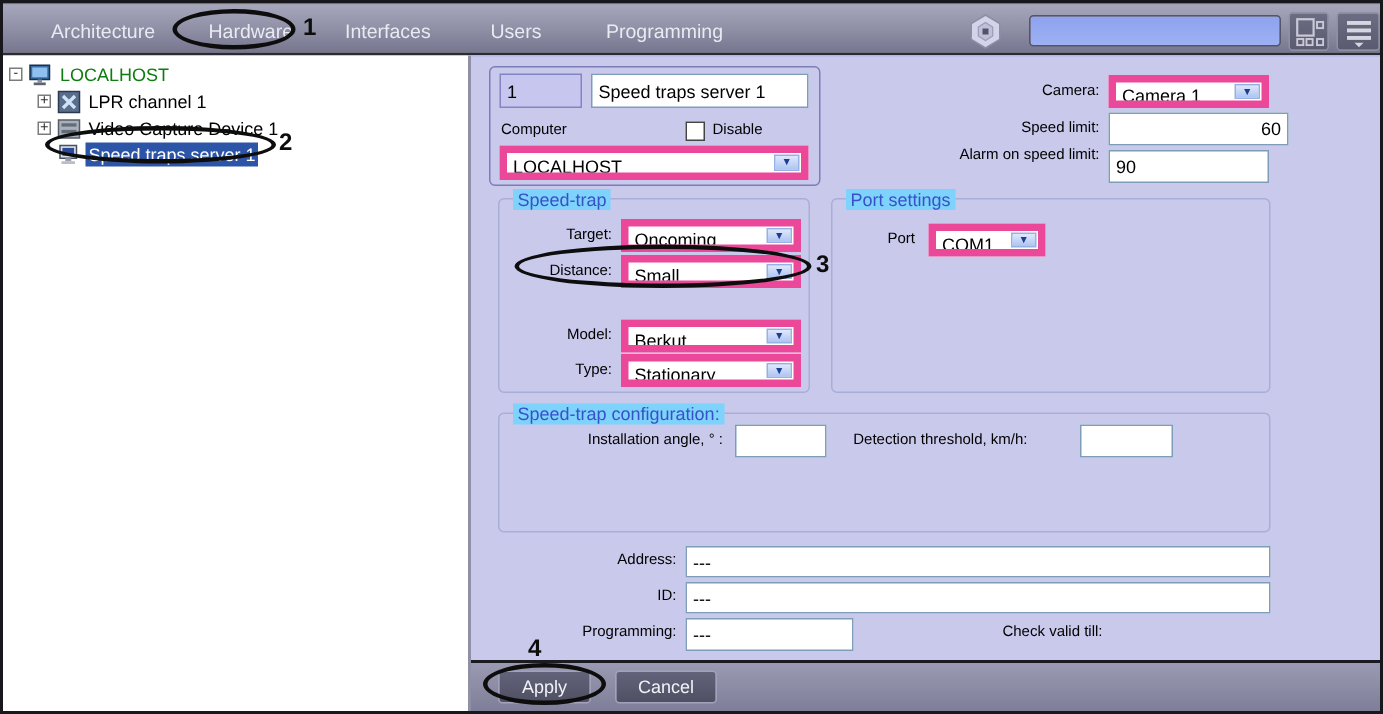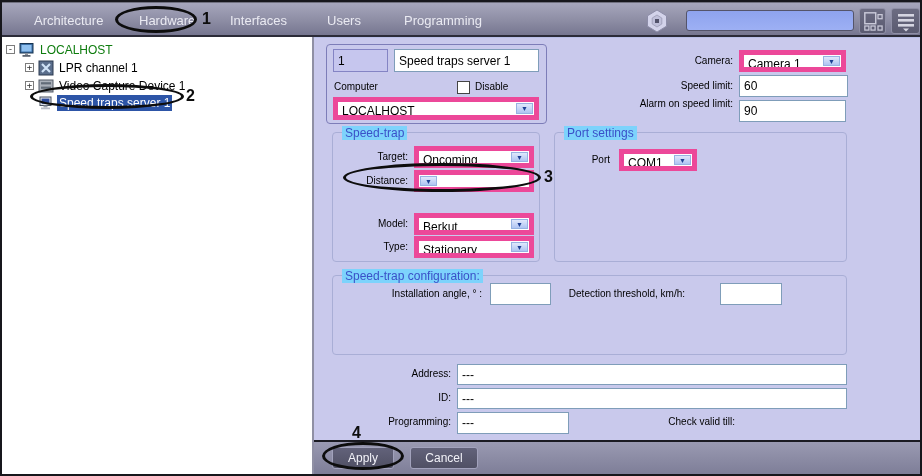--- a/index.html
+++ b/index.html
@@ -163,33 +163,34 @@
     <span class="combo-text">LOCALHOST</span>
     <span class="combo-btn">▼</span>
   </div>
 
   <span class="lbl lbl-r" style="left:560px; top:53px; width:171px;">Camera:</span>
   <div class="combo" style="left:737px; top:48px; width:107px; height:22px;">
     <span class="combo-text">Camera 1</span>
     <span class="combo-btn">▼</span>
   </div>
   <span class="lbl lbl-r" style="left:560px; top:78px; width:171px;">Speed limit:</span>
-  <input class="tb" style="left: 737px; top: 73px; width: 109px; height: 22px;" value="60">
+  <input class="tb" style="left: 737px; top: 73px; width: 120px; height: 22px; text-align: right;" value="60">
   <span class="lbl lbl-r" style="left:560px; top:96px; width:171px;">Alarm on speed limit:</span>
   <input class="tb" style="left: 737px; top: 98px; width: 107px; height: 22px;" value="90">
 
   <div class="groupbox" style="left:330px; top:130px; width:208px; height:130px;"></div>
   <span class="group-title" style="left:340px; top:124px;">Speed-trap</span>
   <span class="lbl lbl-r" style="left:336px; top:149px; width:70px;">Target:</span>
   <div class="combo" style="left:412px; top:144px; width:120px; height:22px;">
     <span class="combo-text">Oncoming</span>
     <span class="combo-btn">▼</span>
   </div>
   <span class="lbl lbl-r" style="left:336px; top:173px; width:70px;">Distance:</span>
   <div class="combo" style="left:412px; top:168px; width:120px; height:22px;">
+    <span class="combo-text">Small</span>
     <span class="combo-btn">▼</span>
   </div>
   <span class="lbl lbl-r" style="left:336px; top:216px; width:70px;">Model:</span>
   <div class="combo" style="left:412px; top:211px; width:120px; height:22px;justify-content:space-between;">
     <span class="combo-text">Berkut</span>
     <span class="combo-btn">▼</span>
   </div>
   <span class="lbl lbl-r" style="left:336px; top:239px; width:70px;">Type:</span>
   <div class="combo" style="left:412px; top:234px; width:120px; height:22px;">
     <span class="combo-text">Stationary</span>

